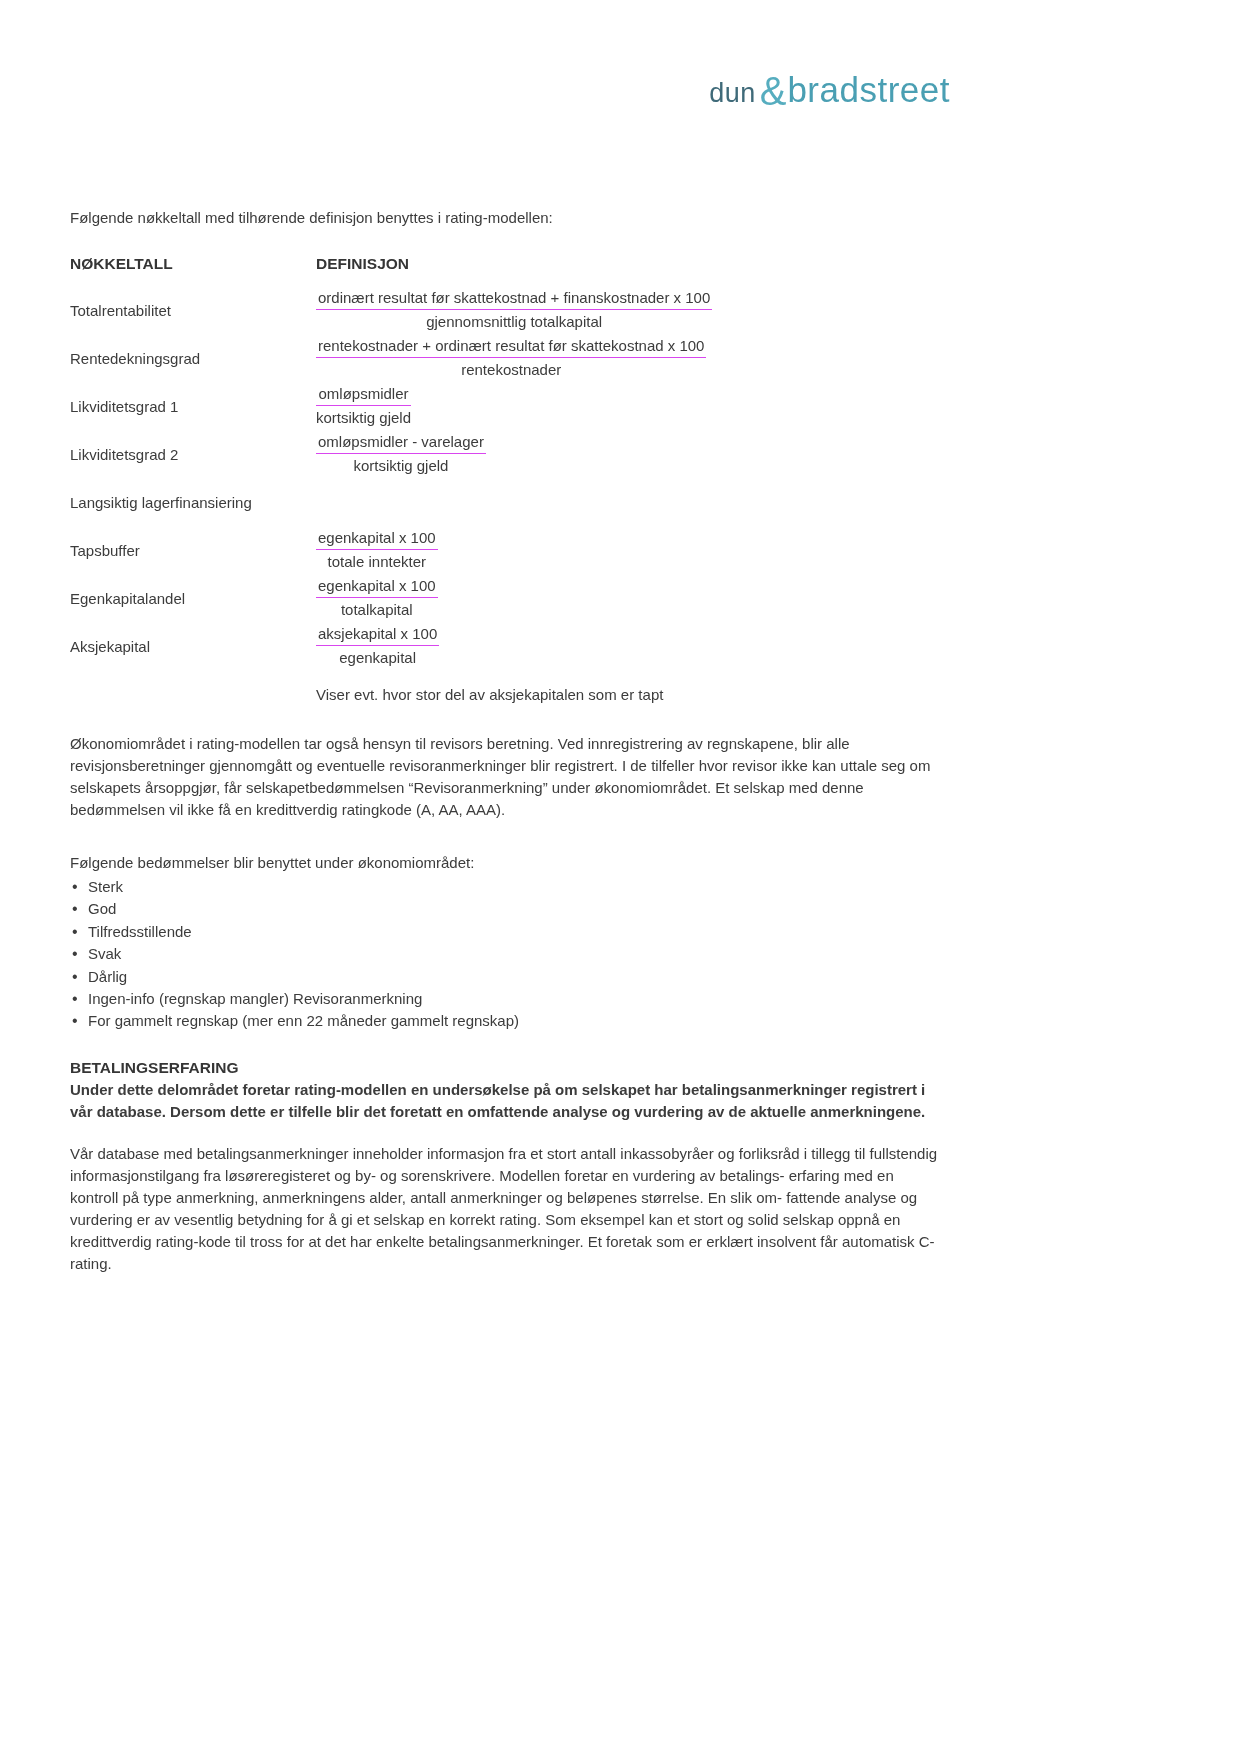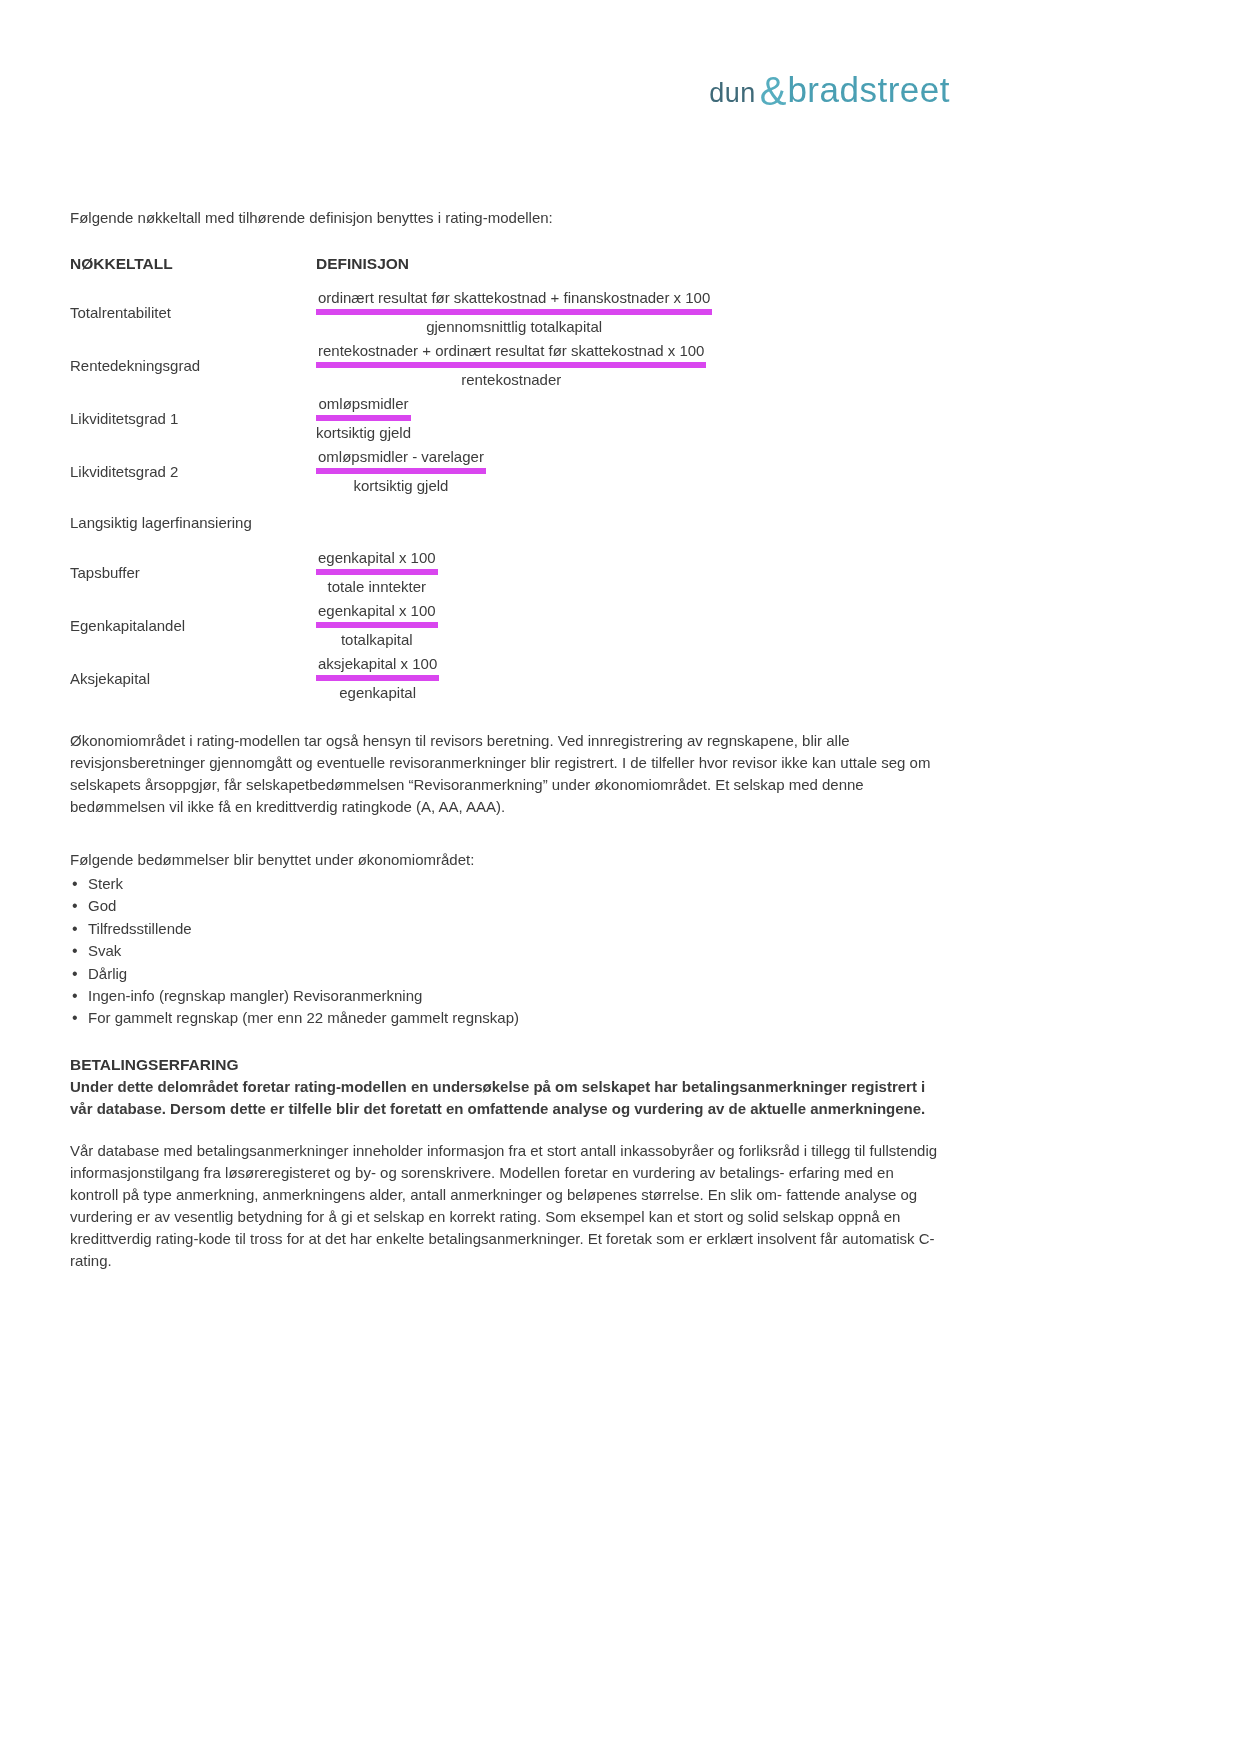--- a/index.html
+++ b/index.html
@@ -59,21 +59,21 @@
     display: flex;
     align-items: center;
     margin-bottom: 4px;
     min-height: 44px;
   }
   .fraction { display: inline-block; text-align: center; }
   .fraction .num {
     display: block;
     line-height: 19px;
     padding: 0 2px 2px 2px;
-    border-bottom: 6px solid #d946ef;
+    border-bottom: 1px solid #d946ef;
   }
   .fraction .den {
     display: block;
     line-height: 21px;
     padding-top: 1px;
   }
   .table-note {
     margin-top: 16px;
     margin-left: 246px;
     line-height: 22px;
@@ -188,20 +188,21 @@
       </div>
 
       <div class="frac-row">
         <div class="col-label">Aksjekapital</div>
         <div class="col-def"><div class="fraction">
           <span class="num">aksjekapital x 100</span>
           <span class="den">egenkapital</span>
         </div></div>
       </div>
 
+      <div class="table-note">Viser evt. hvor stor del av aksjekapitalen som er tapt</div>
     </div>
 
     <p class="para para-okonomi">Økonomiområdet i rating-modellen tar også hensyn til revisors beretning. Ved innregistrering av regnskapene, blir alle revisjonsberetninger gjennomgått og eventuelle revisoranmerkninger blir registrert. I de tilfeller hvor revisor ikke kan uttale seg om selskapets årsoppgjør, får selskapetbedømmelsen “Revisoranmerkning” under økonomiområdet. Et selskap med denne bedømmelsen vil ikke få en kredittverdig ratingkode (A, AA, AAA).</p>
 
     <p class="bedommelser-intro">Følgende bedømmelser blir benyttet under økonomiområdet:</p>
     <ul class="bedommelser-list">
       <li>Sterk</li>
       <li>God</li>
       <li>Tilfredsstillende</li>
       <li>Svak</li>

